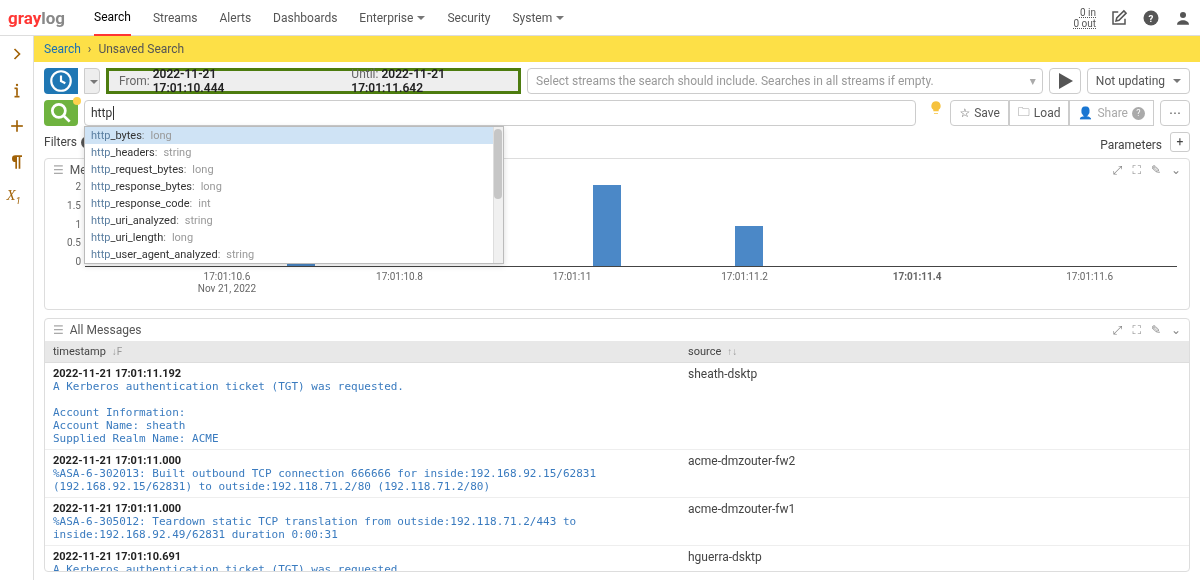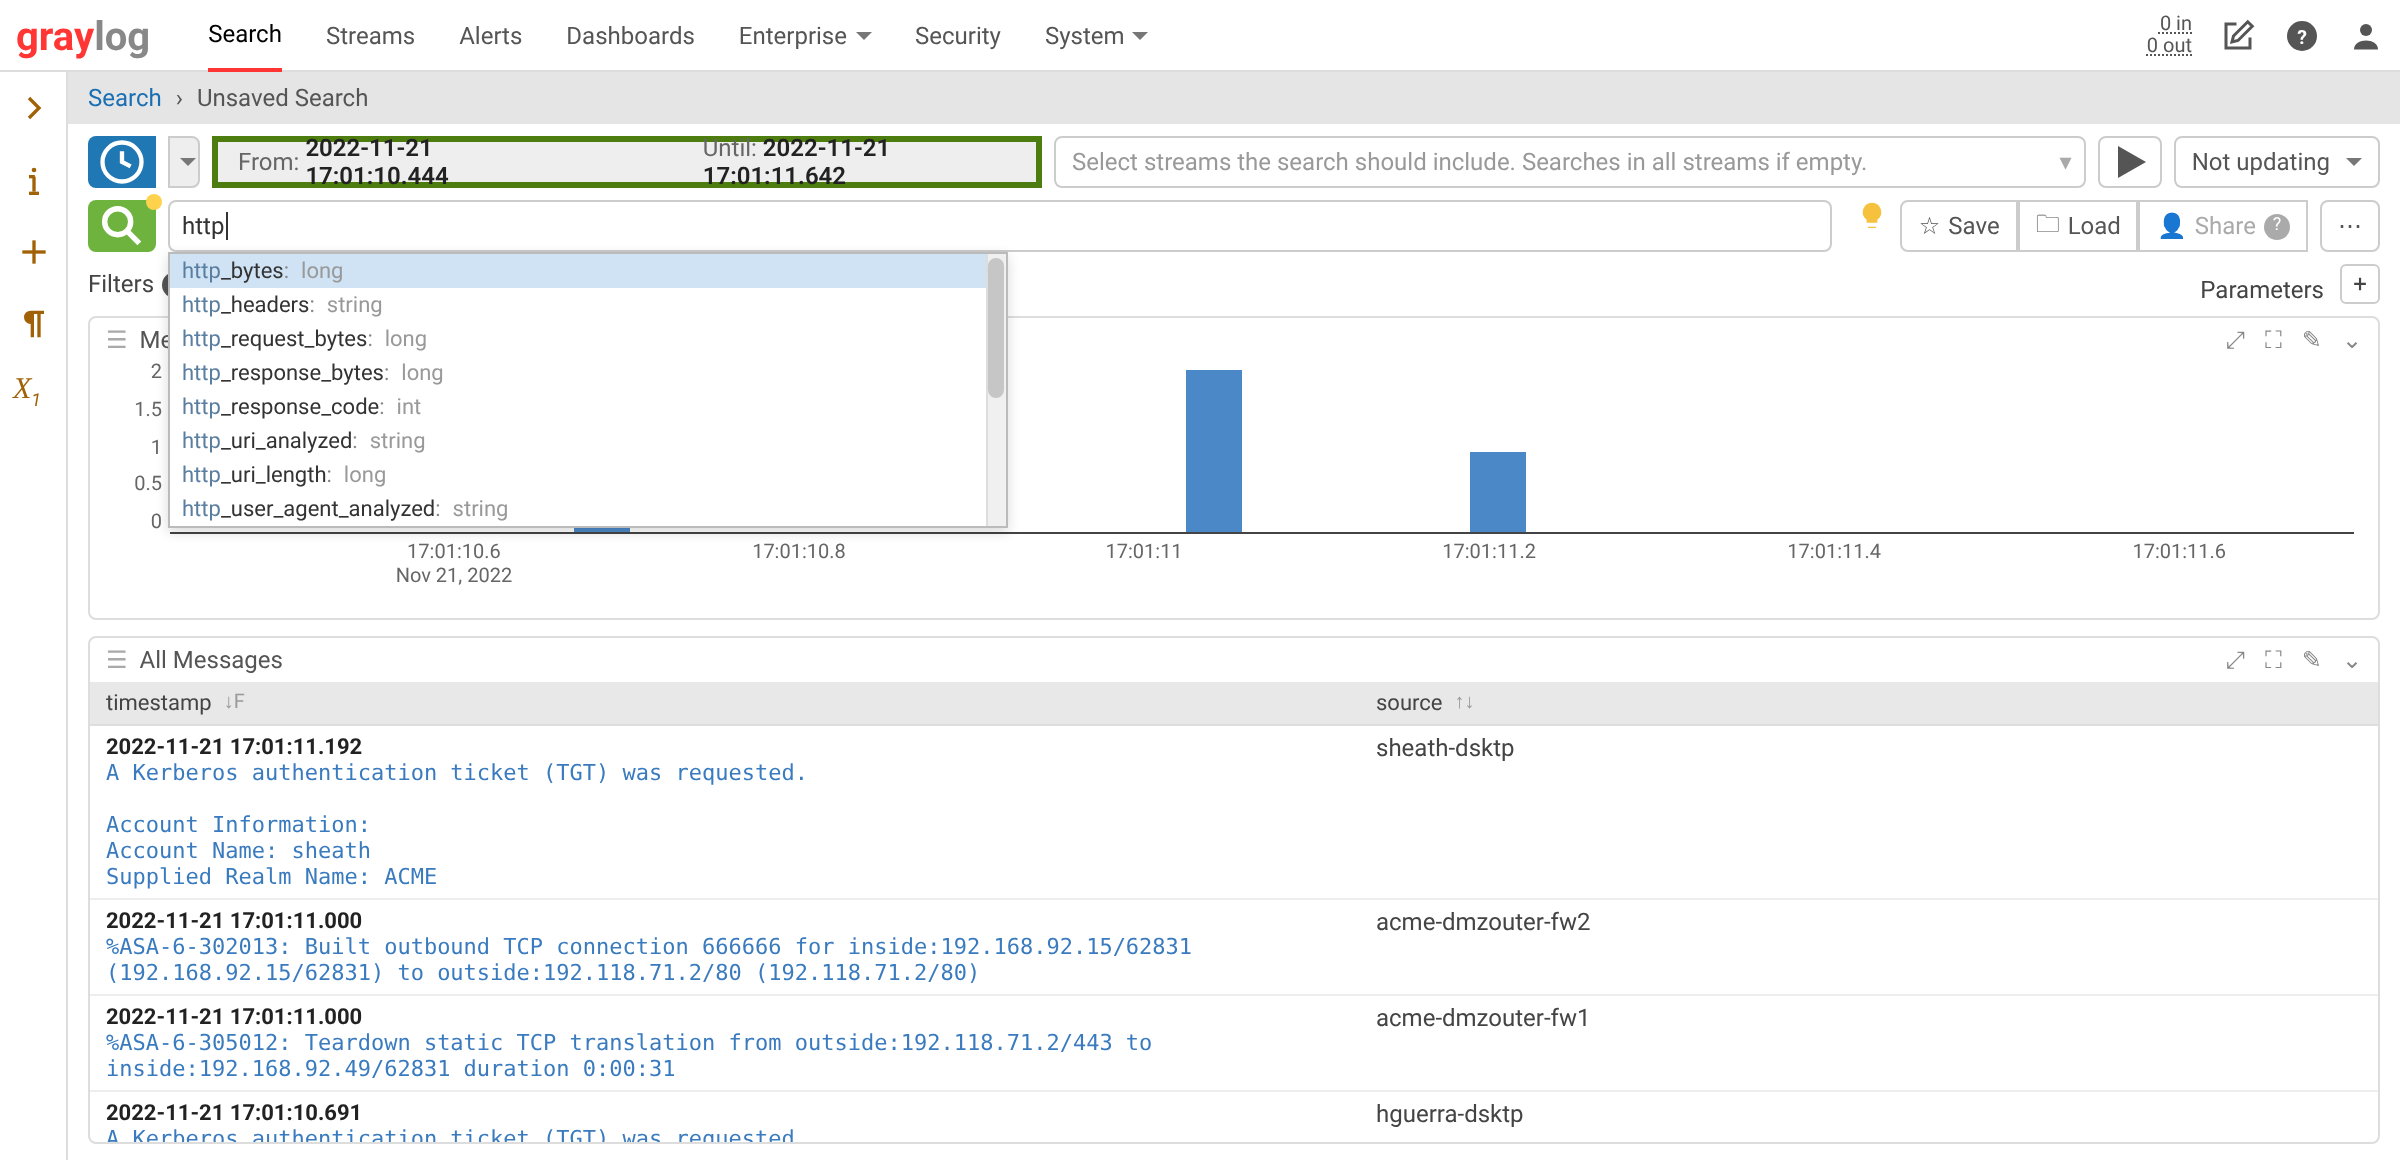--- a/index.html
+++ b/index.html
@@ -1,31 +1,31 @@
 <!DOCTYPE html>
 <html><head>
 <meta charset="utf-8">
 <style>
 *{box-sizing:border-box;margin:0;padding:0;font-family:-apple-system,BlinkMacSystemFont,"Segoe UI",Roboto,sans-serif}
 body{font-size:12px;color:#333;background:#fff;width:1200px;height:580px;overflow:hidden}
 .topnav{display:flex;align-items:center;height:36px;border-bottom:1px solid #ddd;padding:0 8px}
-.logo{font-size:20px;font-weight:700;color:#888;margin-right:18px}
+.logo{font-size:17px;font-weight:700;color:#888;margin-right:18px}
 .logo .g{color:#ff3633}
 .topnav-item{font-size:12px;color:#555;margin:0 11px;cursor:pointer;padding:10px 0}
 .topnav-item.active{color:#000;border-bottom:2px solid #ff3633}
 .caret::after{content:"";display:inline-block;margin-left:4px;border-top:4px solid #777;border-left:4px solid transparent;border-right:4px solid transparent;vertical-align:middle}
 .topnav-right{margin-left:auto;display:flex;align-items:center;gap:14px}
 .stats{font-size:10px;color:#555;line-height:1.1;text-align:right}
 .stats u{text-decoration:underline dotted}
 .icon{width:18px;height:18px;display:inline-flex;align-items:center;justify-content:center;color:#555}
 .layout{display:flex;height:calc(100% - 36px)}
 .siderail{width:34px;border-right:1px solid #ddd;display:flex;flex-direction:column;align-items:center;padding-top:8px;gap:16px}
 .siderail .ri{width:20px;height:20px;color:#a16207}
 .main{flex:1;display:flex;flex-direction:column;overflow:hidden}
-.breadcrumb{background:#e5e5e5;padding:6px 10px;font-size:12px;color:#1a6fb3}
+.breadcrumb{background:#fde047;padding:6px 10px;font-size:12px;color:#1a6fb3}
 .breadcrumb .sep{color:#555;margin:0 4px}
 .breadcrumb .cur{color:#555}
 .qrow{display:flex;align-items:center;padding:6px 10px;gap:6px}
 .timebtn{background:#1f77b4;color:#fff;border:none;width:34px;height:26px;display:flex;align-items:center;justify-content:center;border-radius:4px 0 0 4px}
 .ddbtn{background:#eee;border:1px solid #ccc;height:26px;width:16px;border-radius:0 4px 4px 0}
 .rangebox{background:#eee;border:3px solid #4d7c0f;height:26px;display:flex;align-items:center;padding:0 10px;flex:0 0 415px;font-size:12px;color:#666}
 .rangebox b{color:#222;font-weight:600}
 .rangebox .u{margin-left:70px}
 .streams{flex:1;border:1px solid #ccc;height:26px;border-radius:4px;display:flex;align-items:center;padding:0 8px;color:#999;position:relative}
 .streams .dd{position:absolute;right:6px;color:#aaa}
@@ -230,21 +230,21 @@
             <div class="bar" style="left: 18.5%; height: 50%;"></div>
             <div class="bar" style="left: 46.5%; height: 100%;"></div>
             <div class="bar" style="left: 59.5%; height: 50%;"></div>
           </div>
         <div id="xlabels">
             <div class="xlab" style="left: 13%;">17:01:10.6</div>
             <div class="axisdate" style="left: 13%;">Nov 21, 2022</div>
             <div class="xlab" style="left: 28.8%; text-align: right;">17:01:10.8</div>
             <div class="xlab" style="left: 44.6%;">17:01:11</div>
             <div class="xlab" style="left: 60.4%;">17:01:11.2</div>
-            <div class="xlab" style="left: 76.2%;">17:01:11.4</div>
+            <div class="xlab" style="left: 76.2%; font-weight: bold;">17:01:11.4</div>
             <div class="xlab" style="left: 92%;">17:01:11.6</div>
           </div>
       </div>
     </div>
 
     <div class="panel" style="flex:1;display:flex;flex-direction:column;overflow:hidden">
       <div class="panelhead">
         <span class="ham">☰</span>
         <span>All Messages</span>
         <div class="panelicons">

